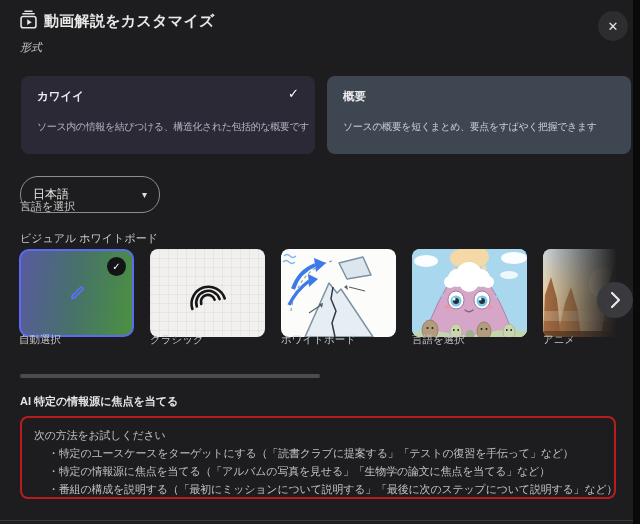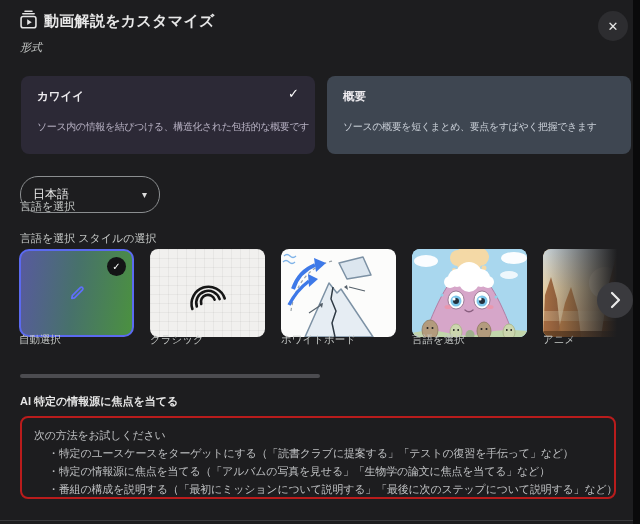--- a/index.html
+++ b/index.html
@@ -101,21 +101,21 @@
     <div class="fmt-title">概要</div>
     <div class="fmt-desc">ソースの概要を短くまとめ、要点をすばやく把握できます</div>
   </div>
 
   <div class="sec-label" id="lbl-lang">言語を選択</div>
   <div class="dropdown">
     <span>日本語</span>
     <span class="dd-caret">▾</span>
   </div>
 
-  <div class="sec-label" id="lbl-style">言語を選択 スタイルの選択</div>
+  <div class="sec-label" id="lbl-style">ビジュアル ホワイトボード</div>
 
   <div class="thumb" id="th-0">
     <span class="pen-wrap">
       <svg viewBox="0 0 22 22">
           <path d="M5.8 16.4l.5-2.7 8-8a1.55 1.55 0 0 1 2.2 2.2l-8 8z" fill="none" stroke="#5f6ffb" stroke-width="1.7" stroke-linejoin="round"></path>
         </svg>
     </span>
     <span class="th-check">
         <span>✓</span>
       </span>

